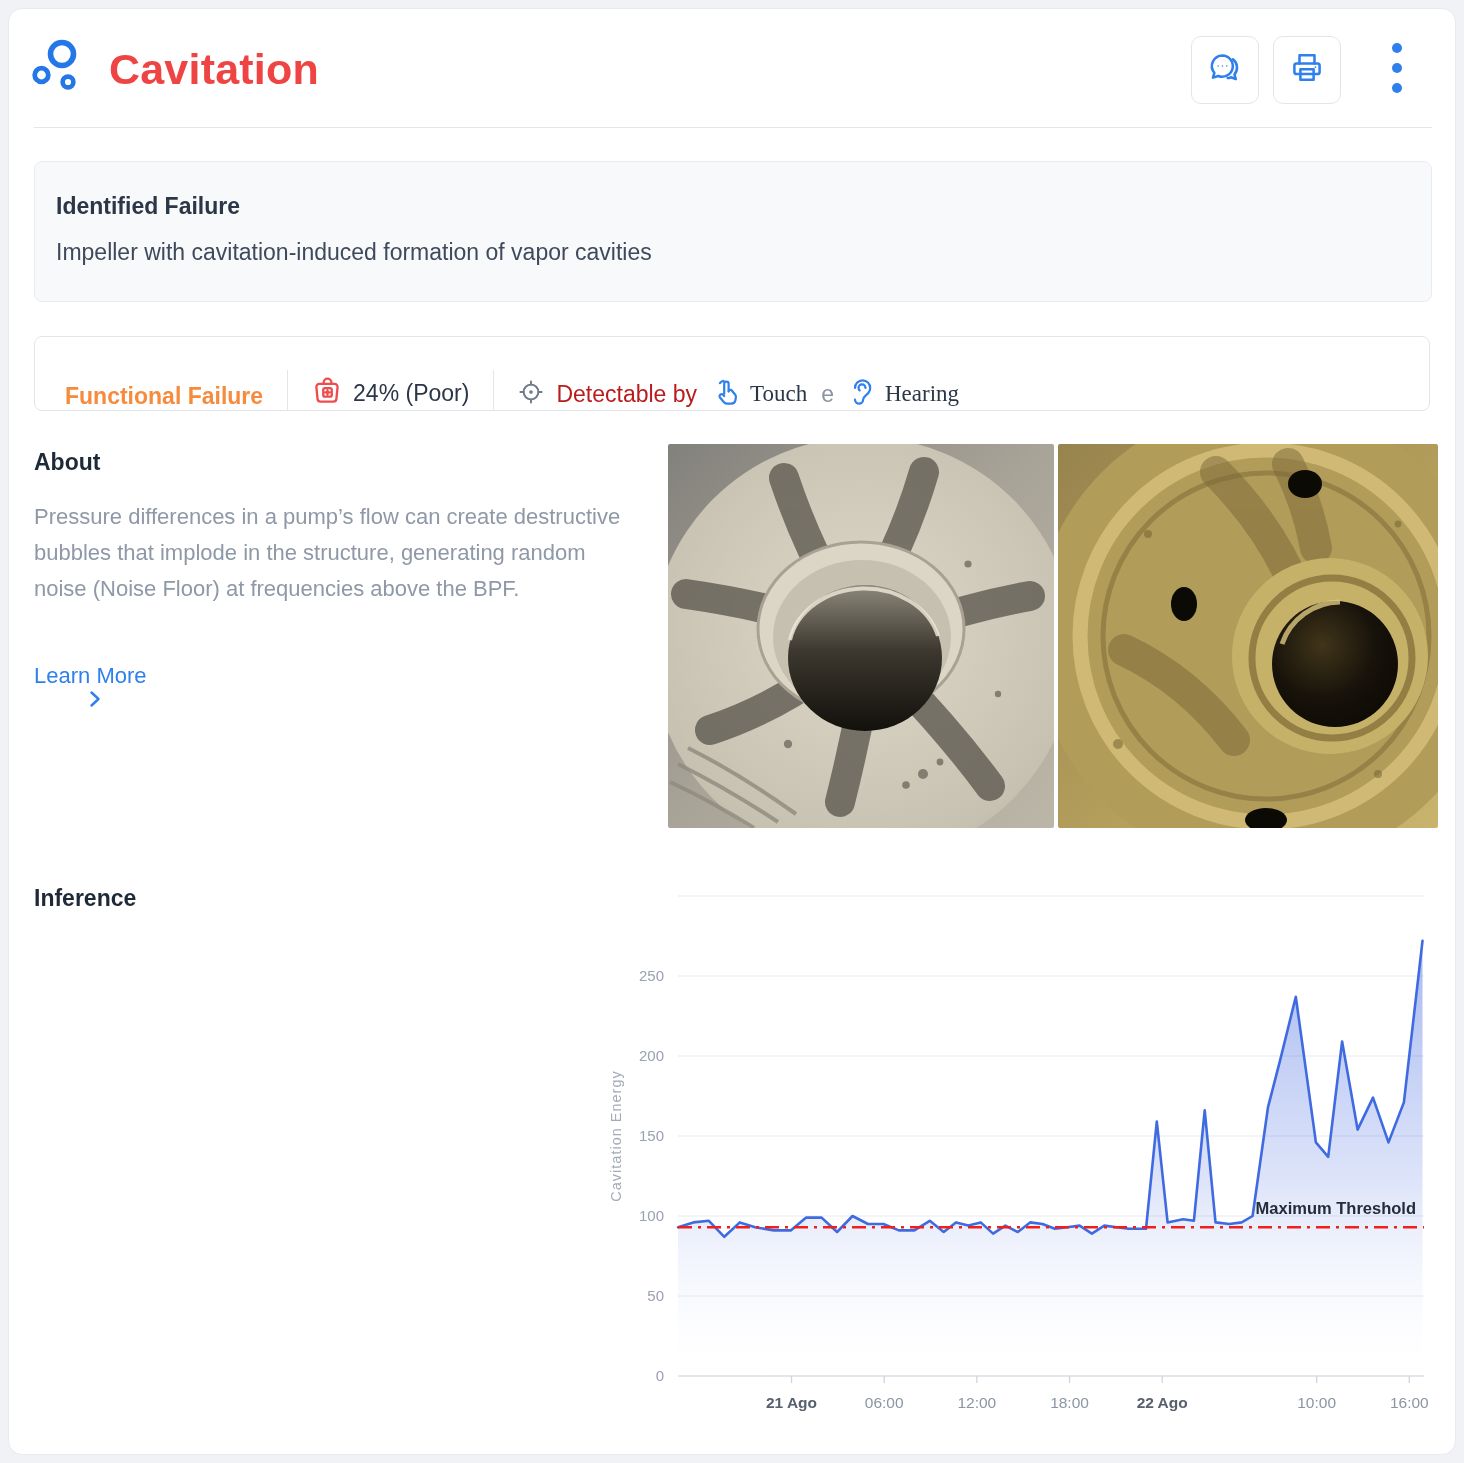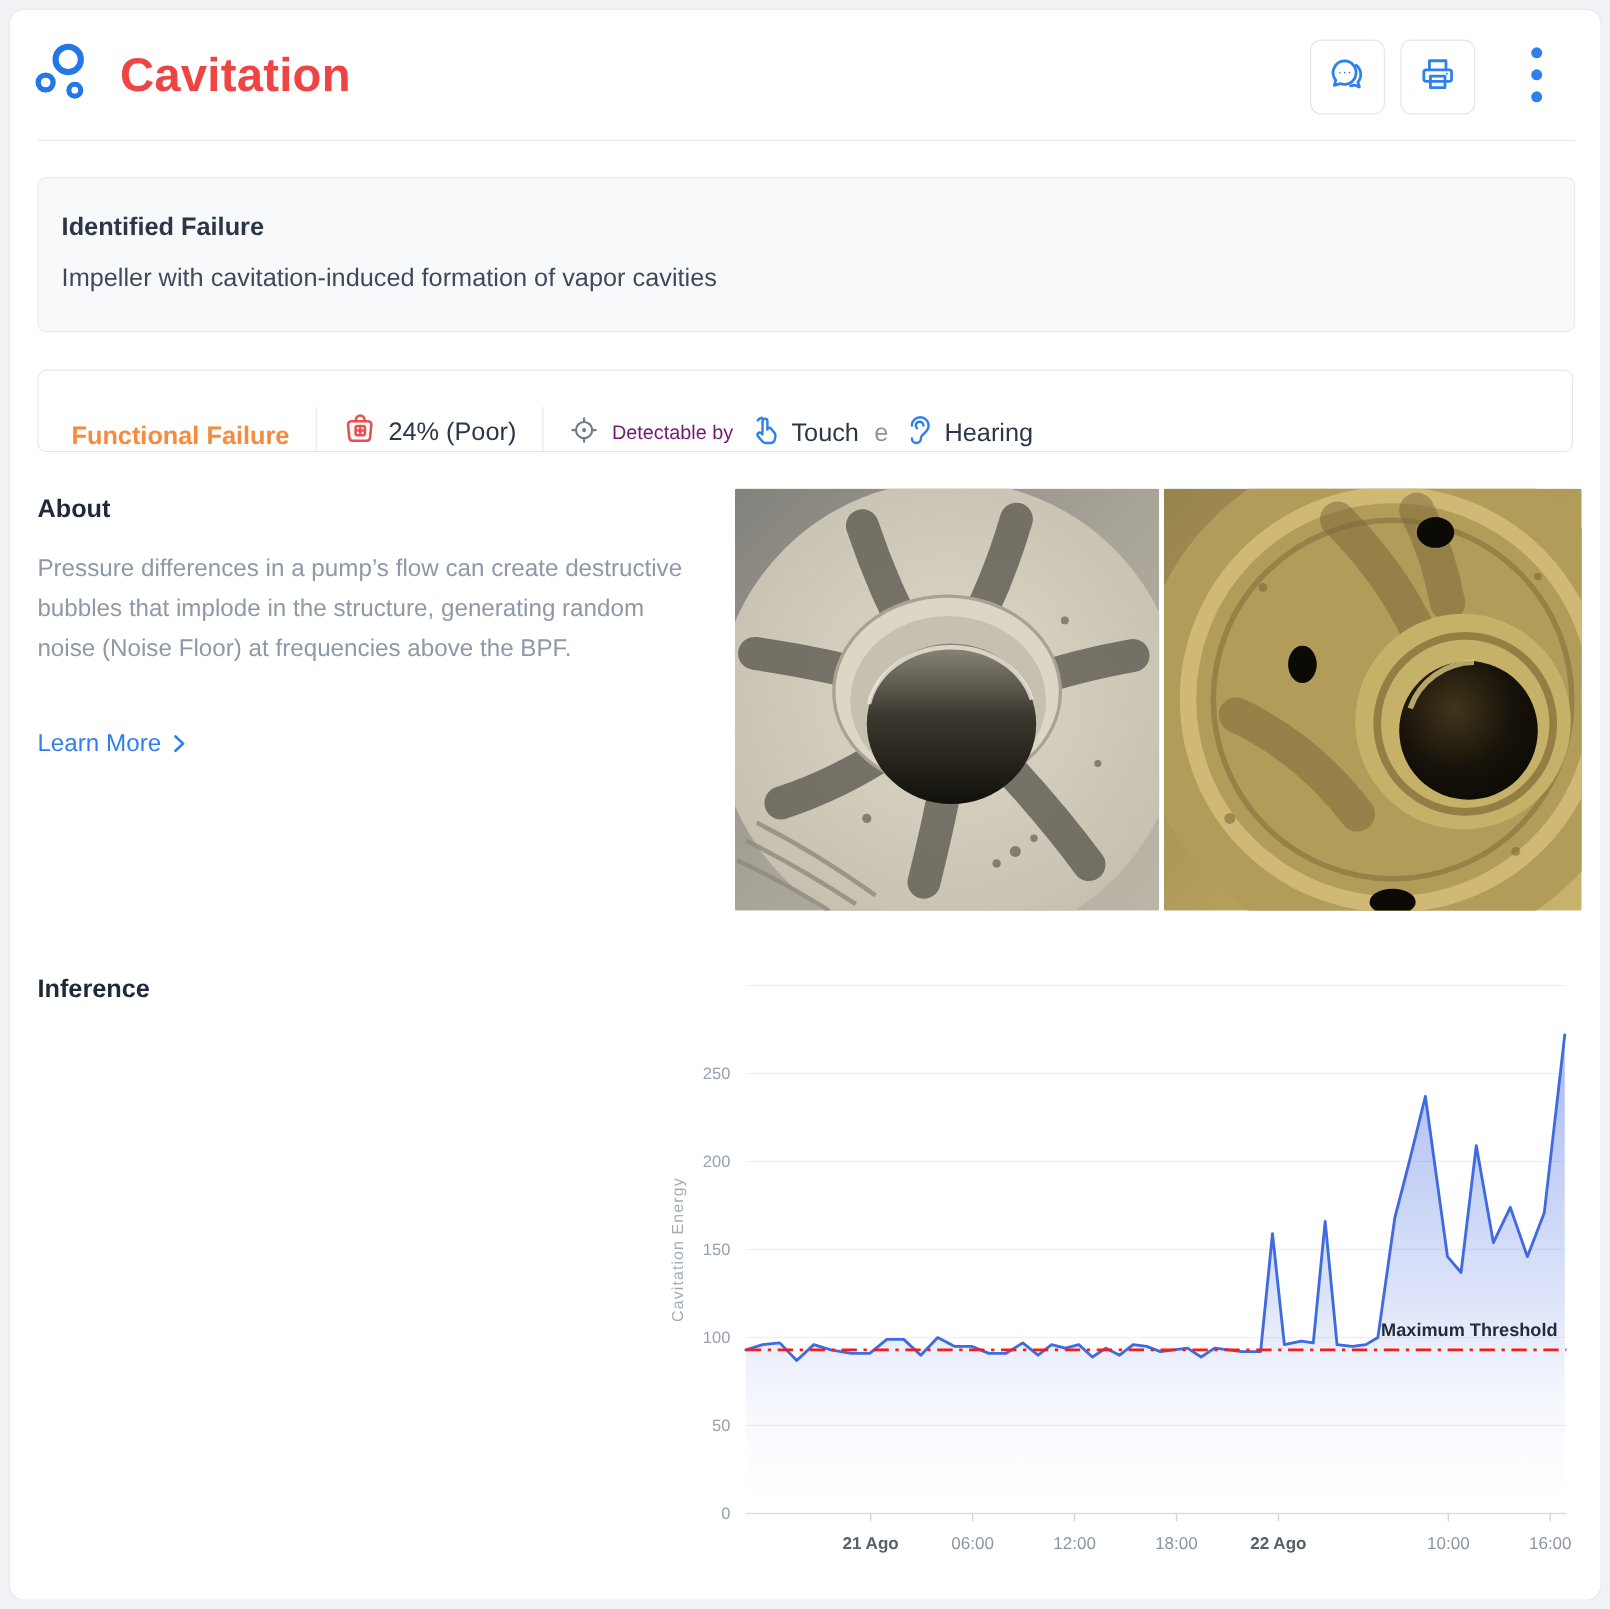--- a/index.html
+++ b/index.html
@@ -21,28 +21,28 @@
     border:1px solid #e9ebef;border-radius:8px;}
   .failure-title{left:47px;top:184px;font-size:23px;font-weight:700;color:#2b3647;}
   .failure-desc{left:47px;top:230px;font-size:23px;color:#3e4a5b;}
   
   .status-bar{left:25px;top:327px;width:1396px;height:75px;background:#fff;border:1px solid #e2e6ea;
     border-radius:8px;display:flex;align-items:flex-end;padding:0 0 0 30px;box-sizing:border-box;}
   .status-bar .sep{width:1px;height:40px;background:#e3e7ec;margin:0 24px;}
   .ftype{font-size:23px;font-weight:600;color:#f78b3d;}
   .health-group,.detect-group{display:flex;align-items:center;}
   .health-label{font-size:23px;color:#2b3647;margin-left:10px;}
-  .detect-label{font-size:18px;color:#701a75;margin-left:12px;}
-  .method{font-size:23px;color:#2b3647;margin-left:9px;}
+  .detect-label{font-size:23px;color:#b91c1c;margin-left:12px;}
+  .method{font-size:23px;color:#2b3647;margin-left:9px;font-family:Liberation Serif, serif;}
   .conj{font-size:23px;color:#8a94a2;margin:0 14px;}
   .mic{margin-left:16px;}
   
   .about-heading{left:25px;top:440px;font-size:23px;font-weight:600;color:#1f2a38;}
   .about-text{left:25px;top:490px;width:608px;font-size:22px;line-height:36px;color:#8e98a7;}
-  .learn-more{left:25px;top:654px;font-size:22px;font-weight:500;color:#2f80ed;display:flex;align-items:center;cursor:pointer;}
+  .learn-more{left:25px;top:654px;font-size:22px;font-weight:500;color:#2f80ed;display:flex;align-items:center;cursor:pointer;flex-direction:column;}
   .learn-more svg{margin-left:10px;}
   .photo{border-radius:2px;overflow:hidden;}
   .photo-left{left:659px;top:435px;width:386px;height:384px;}
   .photo-right{left:1049px;top:435px;width:380px;height:384px;}
   .photo svg{display:block;}
   
   .inf-heading{left:25px;top:876px;font-size:23px;font-weight:600;color:#1f2a38;}
   .inf-text{left:25px;top:926px;width:548px;font-size:22px;line-height:36px;color:#8e98a7;}
   
   .chart-wrap{left:552px;top:882px;width:896px;height:546px;}

